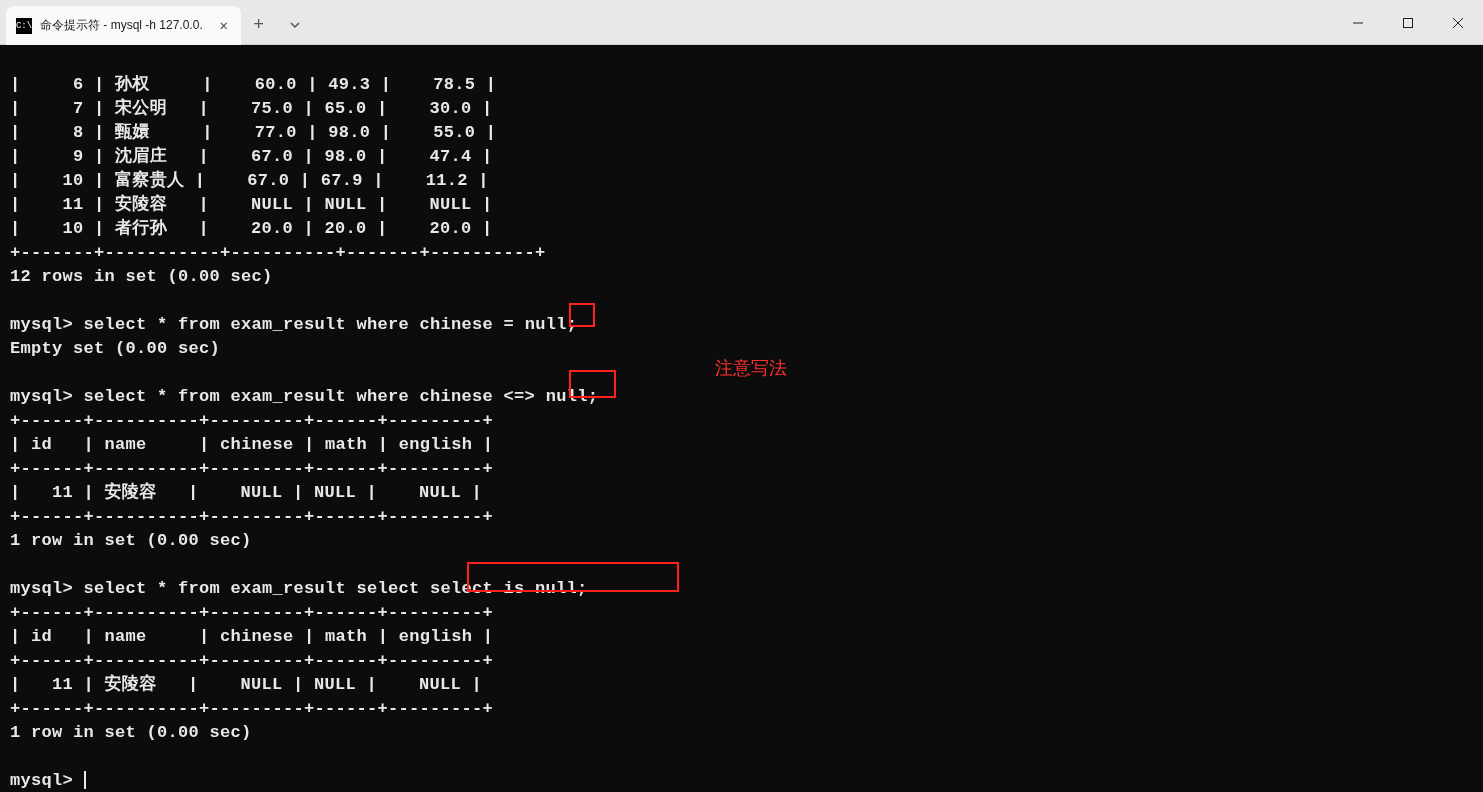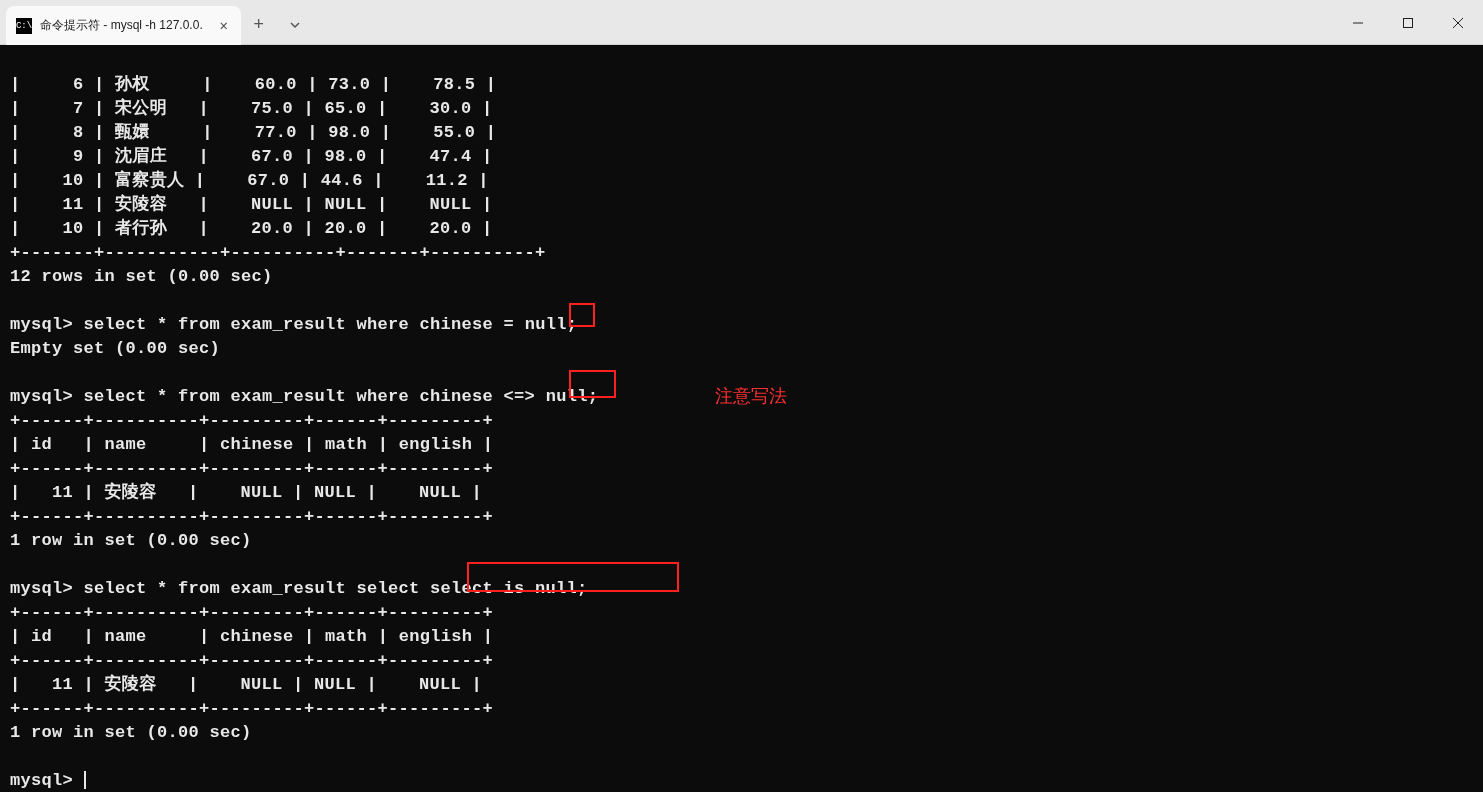--- a/index.html
+++ b/index.html
@@ -101,21 +101,20 @@
       font-weight: bold;
       letter-spacing: 0.3px;
       position: relative;
     }
     .annotation {
       position: absolute;
       color: #ff3030;
       font-family: 'Microsoft YaHei', sans-serif;
       font-size: 18px;
       font-weight: normal;
-      margin-top: 28px;
     }
     .redbox {
       position: absolute;
       border: 2px solid #ff2020;
       pointer-events: none;
     }
     .cursor {
       display: inline-block;
       width: 2px;
       height: 18px;
@@ -153,25 +152,25 @@
     <div class="win-btn">
       <svg width="12" height="12">
           <line x1="1" y1="1" x2="11" y2="11" stroke="#222" stroke-width="1"></line>
           <line x1="11" y1="1" x2="1" y2="11" stroke="#222" stroke-width="1"></line>
         </svg>
     </div>
   </div>
 </div>
 
 <div class="terminal">
-<span>|     <span>6</span> | <span>孙权</span>     |    <span>60.0</span> | <span>73.0</span> |    <span>78.5</span> |</span>
+<span>|     <span>6</span> | <span>孙权</span>     |    <span>60.0</span> | <span>49.3</span> |    <span>78.5</span> |</span>
 <span>|     <span>7</span> | <span>宋公明</span>   |    <span>75.0</span> | <span>65.0</span> |    <span>30.0</span> |</span>
 <span>|     <span>8</span> | <span>甄嬛</span>     |    <span>77.0</span> | <span>98.0</span> |    <span>55.0</span> |</span>
 <span>|     <span>9</span> | <span>沈眉庄</span>   |    <span>67.0</span> | <span>98.0</span> |    <span>47.4</span> |</span>
-<span>|    <span>10</span> | <span>富察贵人</span> |    <span>67.0</span> | <span>44.6</span> |    <span>11.2</span> |</span>
+<span>|    <span>10</span> | <span>富察贵人</span> |    <span>67.0</span> | <span>67.9</span> |    <span>11.2</span> |</span>
 <span>|    <span>11</span> | <span>安陵容</span>   |    <span>NULL</span> | <span>NULL</span> |    <span>NULL</span> |</span>
 <span>|    <span>10</span> | <span>者行孙</span>   |    <span>20.0</span> | <span>20.0</span> |    <span>20.0</span> |</span>
 <span>+-------+-----------+----------+-------+----------+</span>
 <span>12 rows in set (0.00 sec)</span>
 
 <span>mysql&gt;</span> <span><span>select * from exam_result where chinese </span><span>=</span><span> null;</span></span>
 <span>Empty set (0.00 sec)</span>
 
 <span>mysql&gt;</span> <span><span>select * from exam_result where chinese </span><span>&lt;=&gt;</span><span> null;</span></span>
 <span>+------+----------+---------+------+---------+</span>

